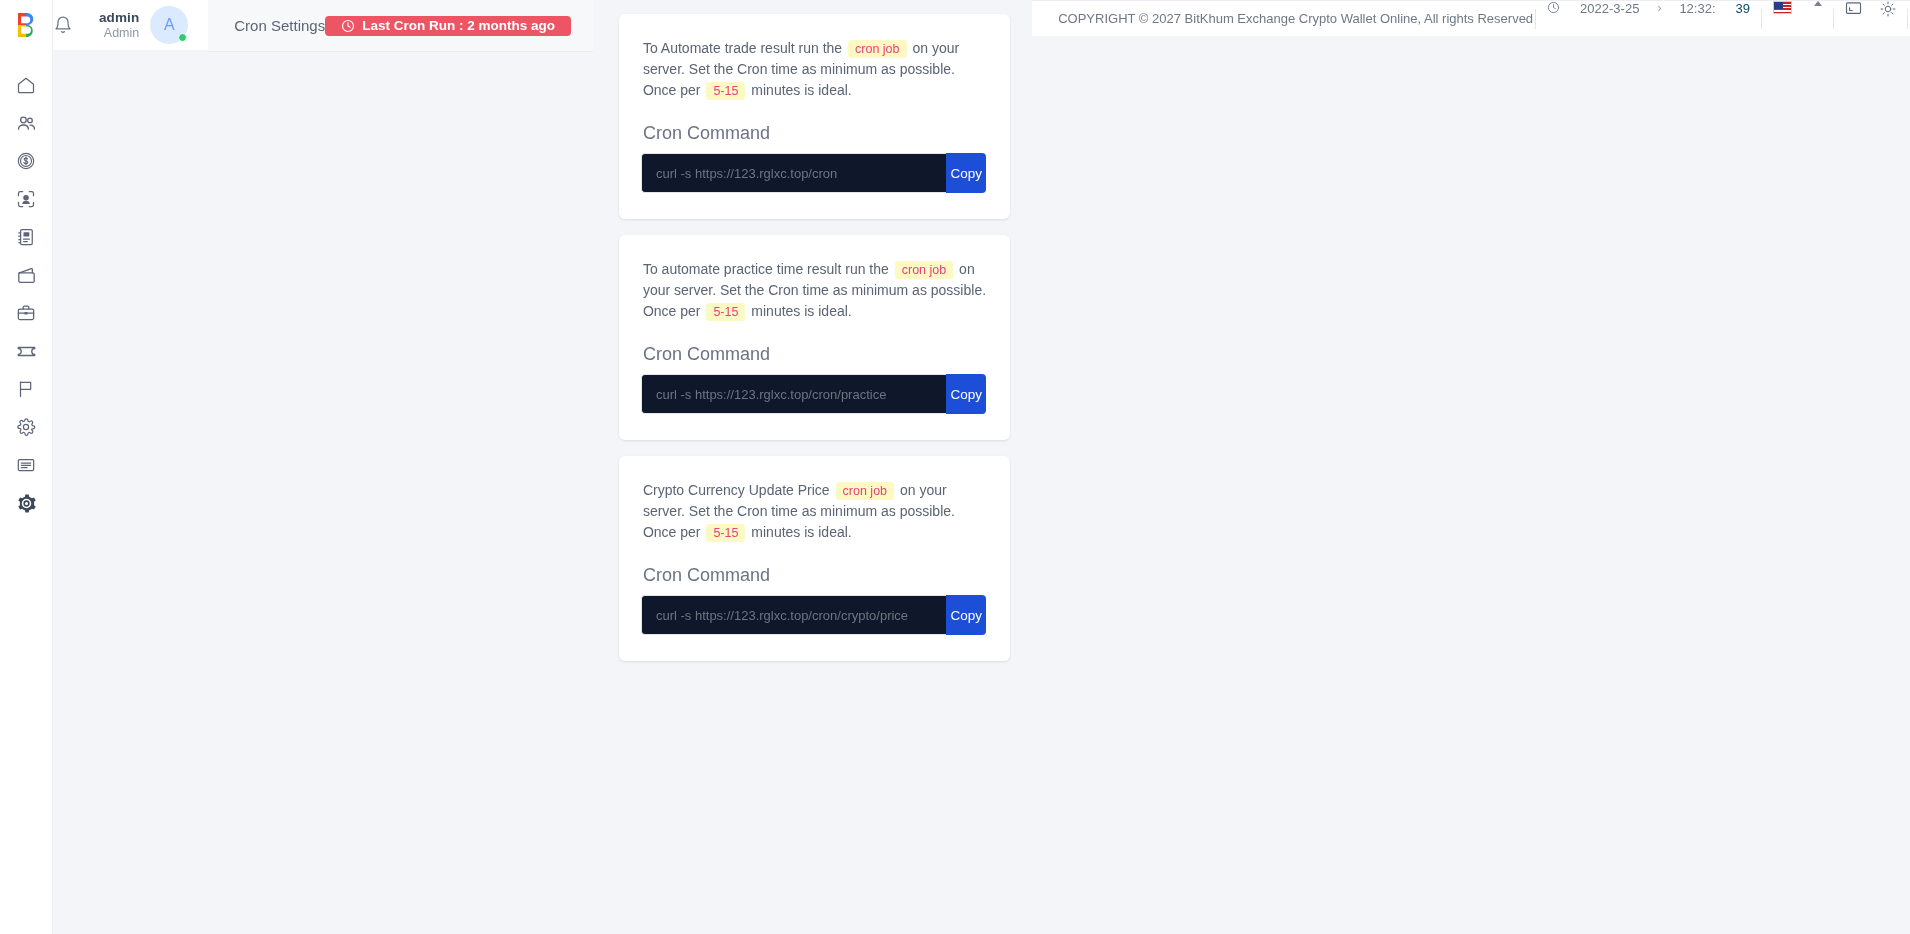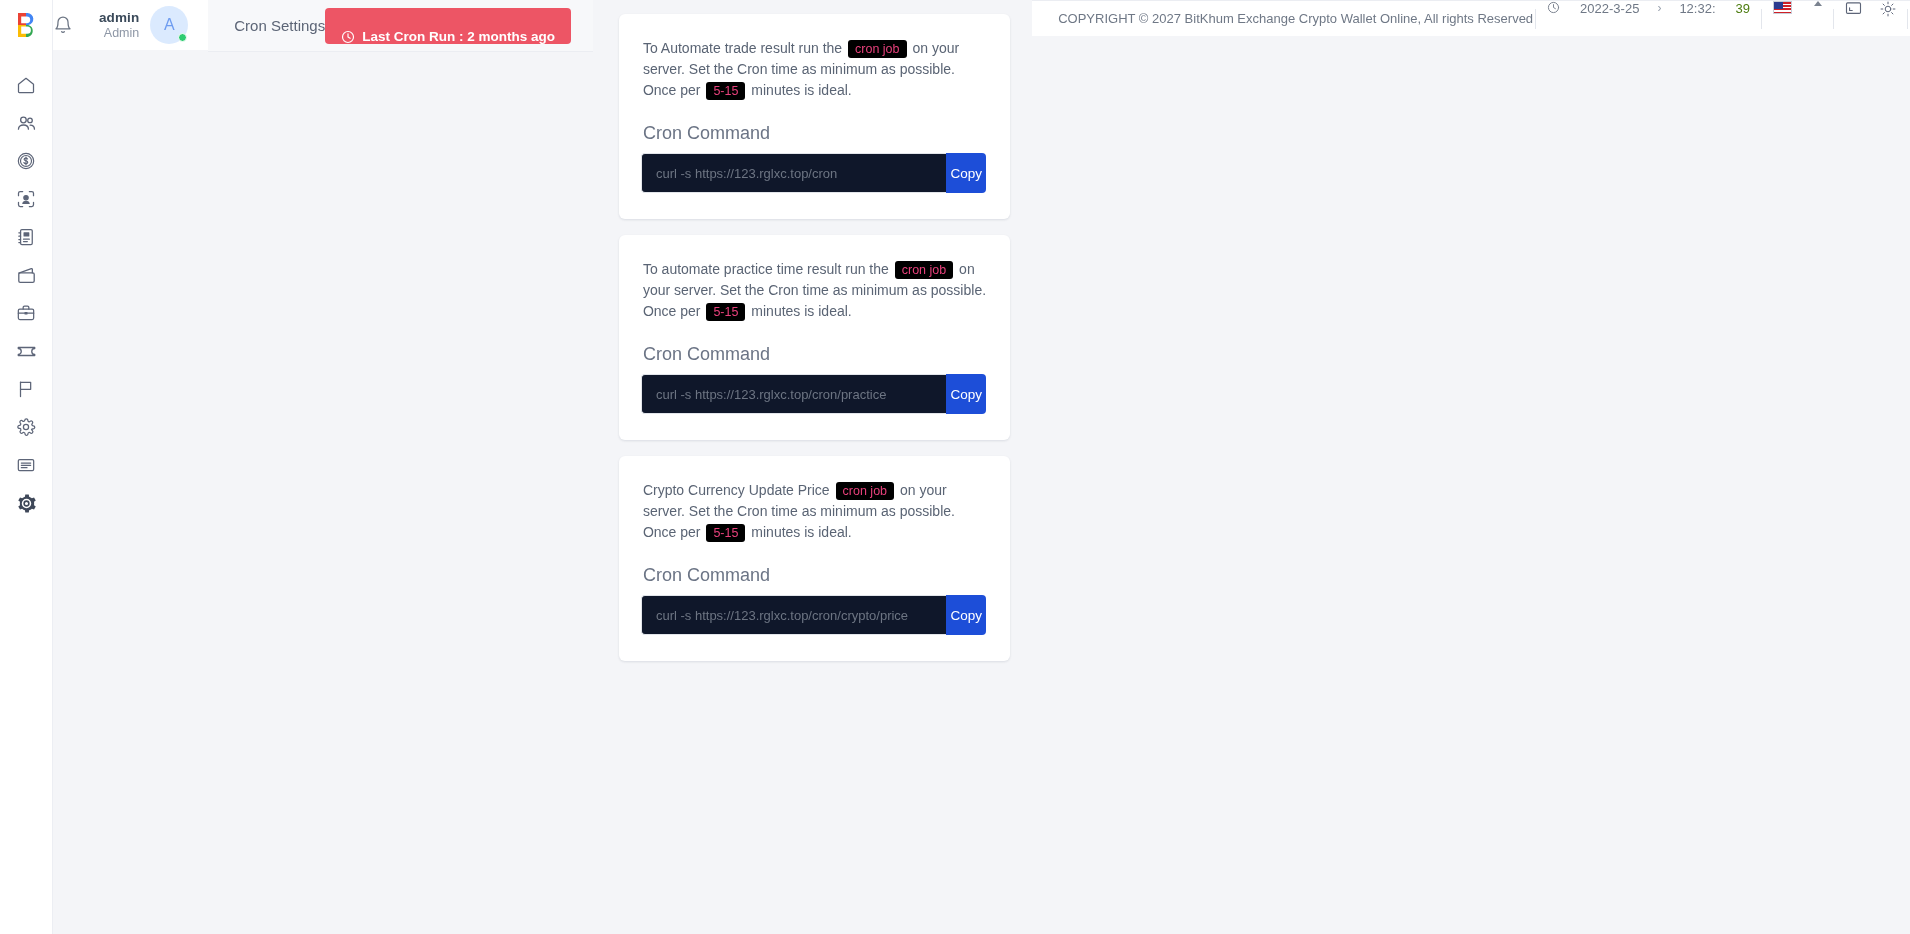--- a/index.html
+++ b/index.html
@@ -143,26 +143,26 @@
   }
   .page-title {
     font-size: 15px;
     color: #5c6576;
   }
   .cron-run-btn {
     background: #ed5565;
     color: #fff;
     border: none;
     border-radius: 4px;
-    height: 36px;
+    height: 20px;
     padding: 0 16px;
     font-size: 13.5px;
     font-weight: bold;
     display: flex;
-    align-items: flex-end;
+    align-items: center;
     gap: 7px;
     cursor: pointer;
     font-family: "Liberation Sans", sans-serif;
   }
 
   
   .content {
     flex: 1;
     padding: 14px 22px 0 26px;
     overflow: hidden;
@@ -175,21 +175,21 @@
     margin-bottom: 16px;
   }
   .card-desc {
     font-size: 14px;
     color: #5a6474;
     line-height: 1.5;
     margin-bottom: 22px;
     margin-left: 2px;
   }
   .chip {
-    background: #000000;
+    background: #fef9c3;
     color: #e8417c;
     border-radius: 3px;
     padding: 2px 7px;
     font-size: 12.5px;
     margin: 0 2px;
     white-space: nowrap;
   }
   .field-label {
     font-size: 18px;
     color: #6b7485;
@@ -252,21 +252,21 @@
   .tray-cell {
     display: flex;
     align-items: flex-start;
     gap: 20px;
     padding: 0 9px;
     height: 36px;
     color: #6f7886;
     font-size: 13px;
     cursor: pointer;
   }
-  .time-sec { color: #4d7c0f; }
+  .time-sec { color: #0c4a6e; }
   .flag {
     width: 19px; height: 13px;
     position: relative;
     display: inline-block;
     overflow: hidden;
     border: 1px solid #c9ced8;
   }
   .flag .stripes {
     position: absolute; inset: 0;
     background: repeating-linear-gradient(

